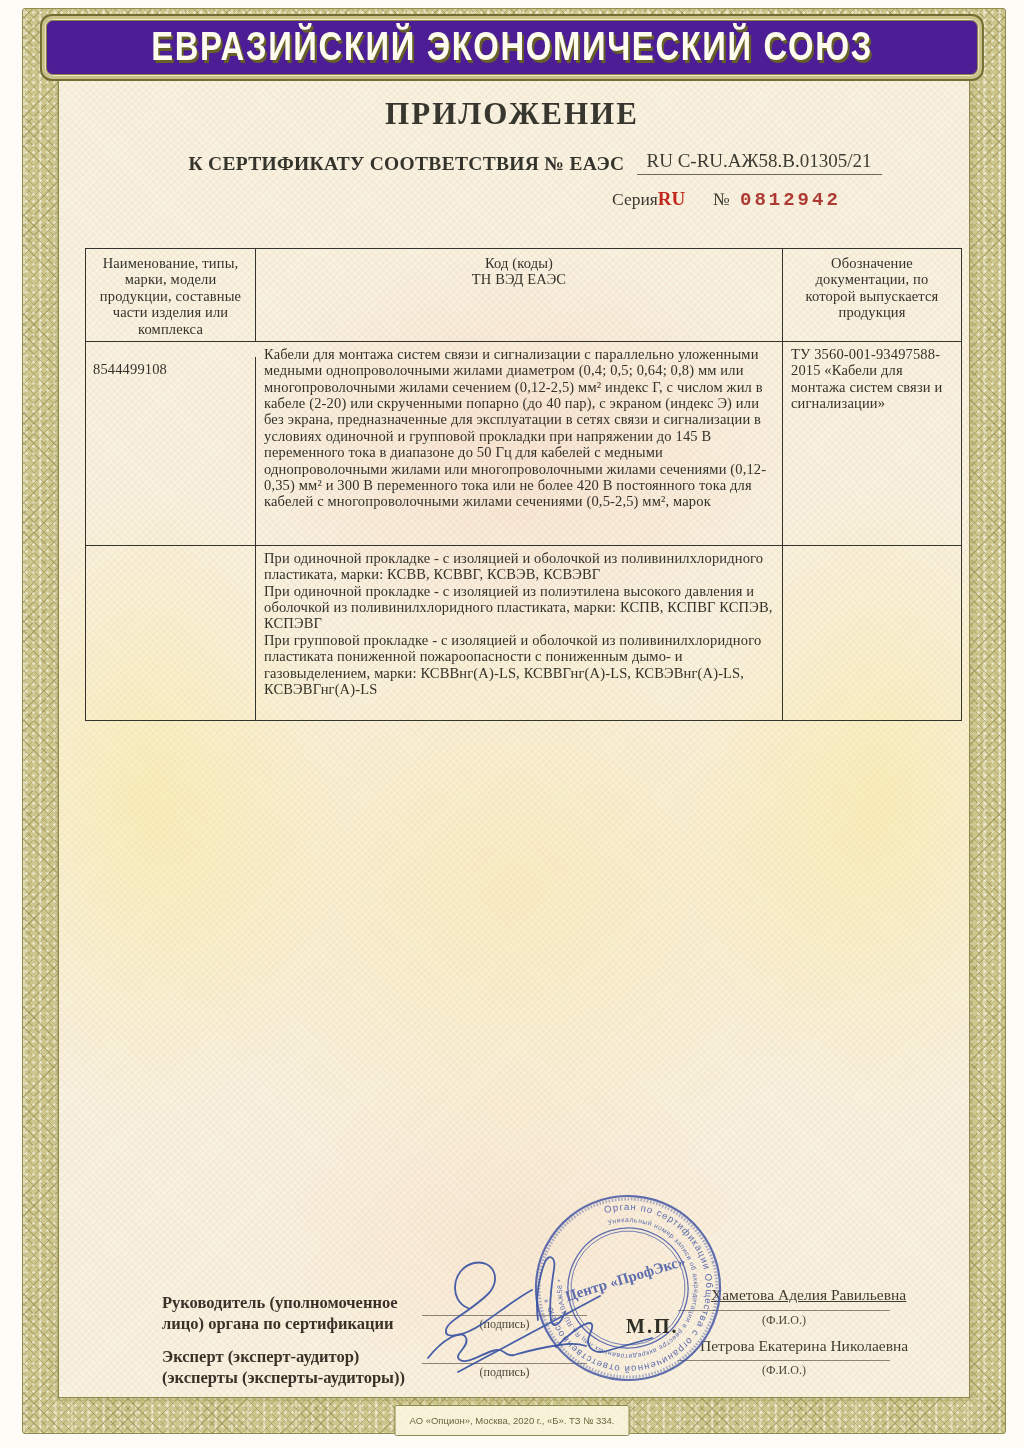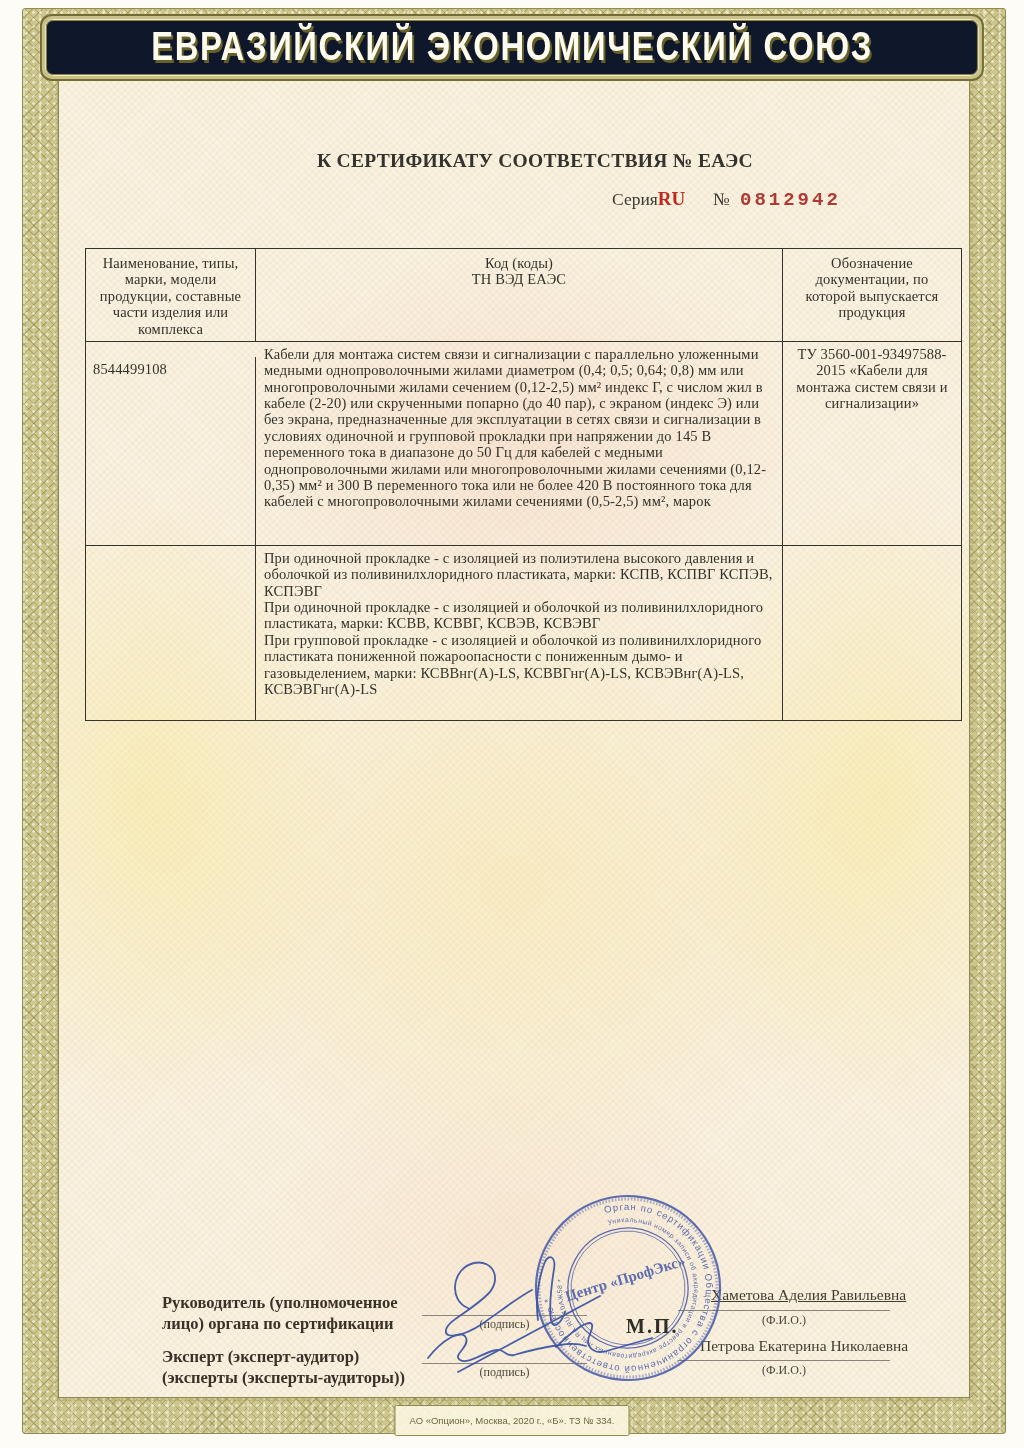--- a/index.html
+++ b/index.html
@@ -32,21 +32,21 @@
       repeating-linear-gradient(45deg,rgba(226,148,128,.065) 0 2px,transparent 2px 5px),
       repeating-linear-gradient(-45deg,rgba(226,148,128,.065) 0 2px,transparent 2px 5px),
       #f8f3e1;
   }
   
   .banner{
     position:absolute;left:50%;top:14px;transform:translateX(-50%);
     background:#c9c188;border:2px solid #746d33;border-radius:12px;padding:3px;z-index:8;
   }
   .banner-plate{
-    background:#0f172a;border:1px solid #f2ecc4;border-radius:8px;
+    background:#4c1d95;border:1px solid #f2ecc4;border-radius:8px;
     padding:4px 26px 6px;display:flex;align-items:center;justify-content:center;
     box-shadow:inset 0 0 0 1px #8d8544;
   }
   .banner-text{
     font-family:"Liberation Sans",sans-serif;font-weight:bold;font-size:40px;
     color:#fdfcef;letter-spacing:2px;white-space:nowrap;transform:scaleX(.82);
     text-shadow:2.5px 2.5px 0 #665f28;
   }
   .doc-title{
     position:absolute;left:0;right:0;top:96px;text-align:center;z-index:3;
@@ -66,21 +66,21 @@
     color:#ad3b33;letter-spacing:3px;margin-left:10px;}
   .intro{position:absolute;left:0;right:0;top:228px;text-align:center;font-size:14.2px;color:#3a392f;z-index:3;}
   
   .cert-table{
     position:absolute;left:85px;top:248px;width:875px;z-index:3;
     display:grid;grid-template-columns:170px 527px 178px;
     grid-template-rows:minmax(66px,auto) minmax(204px,auto) minmax(174px,auto);
     border:1.5px solid #34332c;font-size:14.5px;line-height:1.13;letter-spacing:.15px;color:#33322a;
   }
   .cell{border-right:1.3px solid #34332c;border-bottom:1.3px solid #34332c;padding:4px 8px;}
-  .cell.lastcol{border-right:none;text-align:center;}
+  .cell.lastcol{border-right:none;}
   .cell.lastrow{border-bottom:none;}
   .cell.h{text-align:center;padding-top:6px;}
   .cell.code{padding-left:7px;margin-top:15px;}
   .cell p{margin:0;}
   
   .role{position:absolute;left:162px;z-index:3;font-weight:bold;font-size:16.5px;line-height:1.3;color:#3a3228;}
   .role1{top:1292px;} .role2{top:1346px;}
   .sig-line{position:absolute;border-top:1.1px solid #8a8578;z-index:3;}
   .sl1{left:422px;top:1315px;width:165px;} .sl2{left:422px;top:1363px;width:165px;}
   .nl1{left:678px;top:1310px;width:212px;} .nl2{left:678px;top:1360px;width:212px;}
@@ -107,23 +107,25 @@
 
   <div class="frame"></div>
   <div class="content-bg"></div>
 
   <div class="banner">
     <div class="banner-plate">
       <span class="banner-text">ЕВРАЗИЙСКИЙ ЭКОНОМИЧЕСКИЙ СОЮЗ</span>
     </div>
   </div>
 
+  <div class="doc-title">ПРИЛОЖЕНИЕ</div>
 
   <div class="subtitle-row">
     <span class="subtitle">К СЕРТИФИКАТУ СООТВЕТСТВИЯ № ЕАЭС</span>
+    <span class="cert-number">RU C-RU.АЖ58.В.01305/21</span>
   </div>
 
   <div class="series-row">
     <span class="series-label">Серия</span>
     <span class="series-value">RU</span>
     <span class="number-sign">№</span>
     <span class="form-number">0812942</span>
   </div>
 
 
@@ -134,22 +136,22 @@
       <div>ТН ВЭД ЕАЭС</div>
     </div>
     <div class="cell h lastcol">Обозначение документации, по которой выпускается продукция</div>
 
     <div class="cell code">8544499108</div>
     <div class="cell">Кабели для монтажа систем связи и сигнализации с параллельно уложенными медными однопроволочными жилами диаметром (0,4; 0,5; 0,64; 0,8) мм или многопроволочными жилами сечением (0,12-2,5) мм² индекс Г, с числом жил в кабеле (2-20) или скрученными попарно (до 40 пар),  с экраном (индекс Э) или без экрана, предназначенные для эксплуатации в сетях связи и сигнализации в условиях одиночной и групповой прокладки при напряжении до 145 В переменного тока в диапазоне до 50 Гц для кабелей с медными однопроволочными жилами или многопроволочными жилами сечениями (0,12-0,35) мм² и 300 В переменного тока или не более 420 В постоянного тока для кабелей с многопроволочными жилами сечениями (0,5-2,5) мм², марок</div>
     <div class="cell lastcol">ТУ 3560-001-93497588-2015 «Кабели для монтажа систем связи и сигнализации»</div>
 
     <div class="cell lastrow"></div>
     <div class="cell lastrow">
+      <p>При одиночной прокладке - с изоляцией и оболочкой из поливинилхлоридного пластиката, марки: КСВВ, КСВВГ, КСВЭВ, КСВЭВГ</p>
       <p>При одиночной прокладке - с изоляцией из полиэтилена высокого давления и оболочкой из поливинилхлоридного пластиката, марки: КСПВ, КСПВГ КСПЭВ,  КСПЭВГ</p>
-      <p>При одиночной прокладке - с изоляцией и оболочкой из поливинилхлоридного пластиката, марки: КСВВ, КСВВГ, КСВЭВ, КСВЭВГ</p>
       <p>При групповой прокладке - с изоляцией и оболочкой из поливинилхлоридного пластиката пониженной пожароопасности с пониженным дымо- и газовыделением, марки:  КСВВнг(А)-LS, КСВВГнг(А)-LS, КСВЭВнг(А)-LS,  КСВЭВГнг(А)-LS</p>
     </div>
     <div class="cell lastcol lastrow"></div>
   </div>
 
   <div class="role role1">
     <div>Руководитель (уполномоченное</div>
     <div>лицо) органа по сертификации</div>
   </div>
   <div class="role role2">

